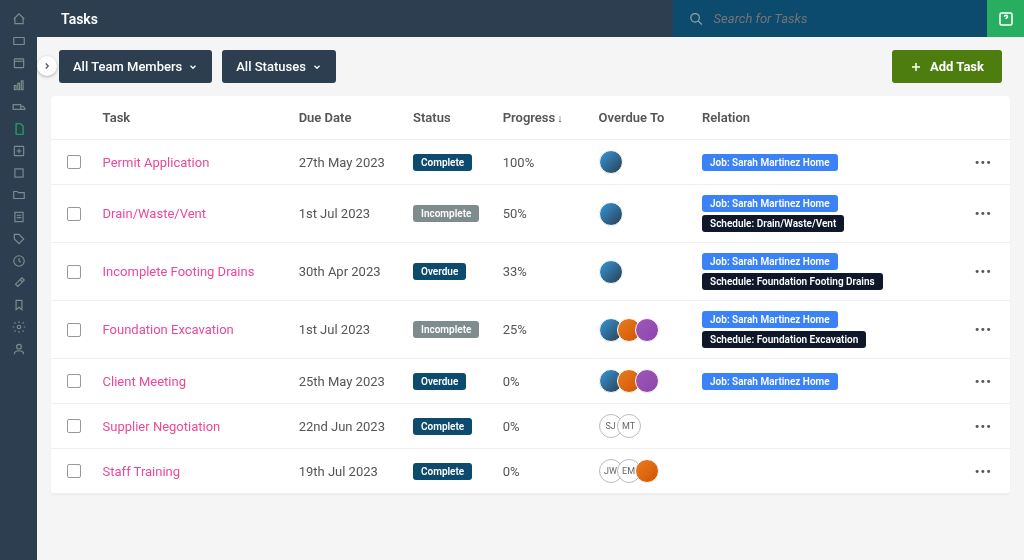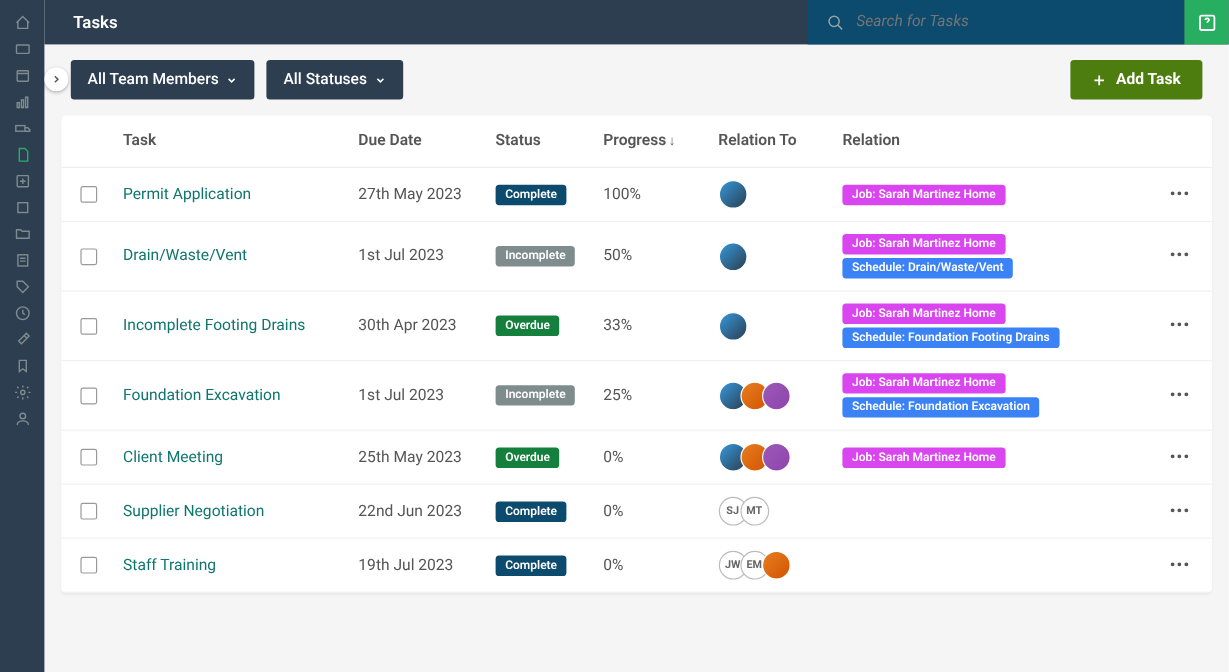--- a/index.html
+++ b/index.html
@@ -26,31 +26,31 @@
 .add-btn svg { width: 12px; height: 12px; }
 .content { flex: 1; padding: 0 14px 10px; overflow-y: auto; }
 .card { background: #fff; border-radius: 4px; box-shadow: 0 1px 2px rgba(0,0,0,0.05); }
 table { width: 100%; border-collapse: collapse; }
 thead th { text-align: left; padding: 14px 8px; font-size: 13px; font-weight: 600; color: #555; border-bottom: 1px solid #eee; }
 thead th:first-child { width: 40px; padding-left: 16px; }
 tbody tr { border-bottom: 1px solid #f0f0f0; }
 tbody td { padding: 10px 8px; font-size: 13px; color: #555; vertical-align: middle; }
 tbody td:first-child { padding-left: 16px; }
 .checkbox { width: 14px; height: 14px; border: 1.5px solid #999; border-radius: 2px; cursor: pointer; }
-.task-name { color: #0f766e; }
+.task-name { color: #ec4899; }
 .badge { display: inline-block; padding: 3px 8px; border-radius: 3px; font-size: 10px; font-weight: 600; color: #fff; }
 .badge.complete { background: #0c4a6e; }
 .badge.incomplete { background: #7f8c8d; }
-.badge.overdue { background: #15803d; }
+.badge.overdue { background: #0c4a6e; }
 .relation-badges { display: flex; flex-direction: column; gap: 3px; align-items: flex-start; }
 .rel-badge { display: inline-block; padding: 3px 8px; border-radius: 3px; font-size: 10px; font-weight: 600; color: #fff; white-space: nowrap; }
-.rel-badge.job { background: #d946ef; }
-.rel-badge.schedule { background: #3b82f6; }
+.rel-badge.job { background: #3b82f6; }
+.rel-badge.schedule { background: #0f172a; }
 .avatars { display: flex; }
-.avatar { width: 24px; height: 24px; border-radius: 50%; border: 1.5px solid #fff; background: #bdc3c7; display: flex; align-items: center; justify-content: center; font-size: 9px; color: #666; font-weight: 700; overflow: hidden; }
+.avatar { width: 24px; height: 24px; border-radius: 50%; border: 1.5px solid #fff; background: #bdc3c7; display: flex; align-items: center; justify-content: center; font-size: 9px; color: #666; font-weight: 400; overflow: hidden; }
 .avatar + .avatar { margin-left: -6px; }
 .avatar.outline { background: #fff; border-color: #bbb; }
 .avatar.img1 { background: linear-gradient(135deg, #3498db, #2c3e50); }
 .avatar.img2 { background: linear-gradient(135deg, #e67e22, #d35400); }
 .avatar.img3 { background: linear-gradient(135deg, #9b59b6, #8e44ad); }
 .more-icon { width: 18px; display: flex; justify-content: center; color: #555; cursor: pointer; font-weight: bold; letter-spacing: 1px; }
 .sort-arrow { font-size: 11px; margin-left: 2px; }
 .col-task{width:180px}.col-due{width:105px}.col-status{width:78px}.col-prog{width:88px}.col-assign{width:95px}.col-rel{width:250px}.col-act{width:40px;text-align:center}
 </style>
 </head>
@@ -199,21 +199,21 @@
     <div class="content">
       <div class="card">
         <table>
           <thead>
             <tr>
               <th></th>
               <th class="col-task">Task</th>
               <th class="col-due">Due Date</th>
               <th class="col-status">Status</th>
               <th class="col-prog"><span>Progress</span><span class="sort-arrow">↓</span></th>
-              <th class="col-assign">Relation To</th>
+              <th class="col-assign">Overdue To</th>
               <th class="col-rel">Relation</th>
               <th class="col-act"></th>
             </tr>
           </thead>
           <tbody id="rows">
               <tr>
                 <td>
                   <div class="checkbox"></div>
                 </td>
                 <td class="task-name">Permit Application</td>

